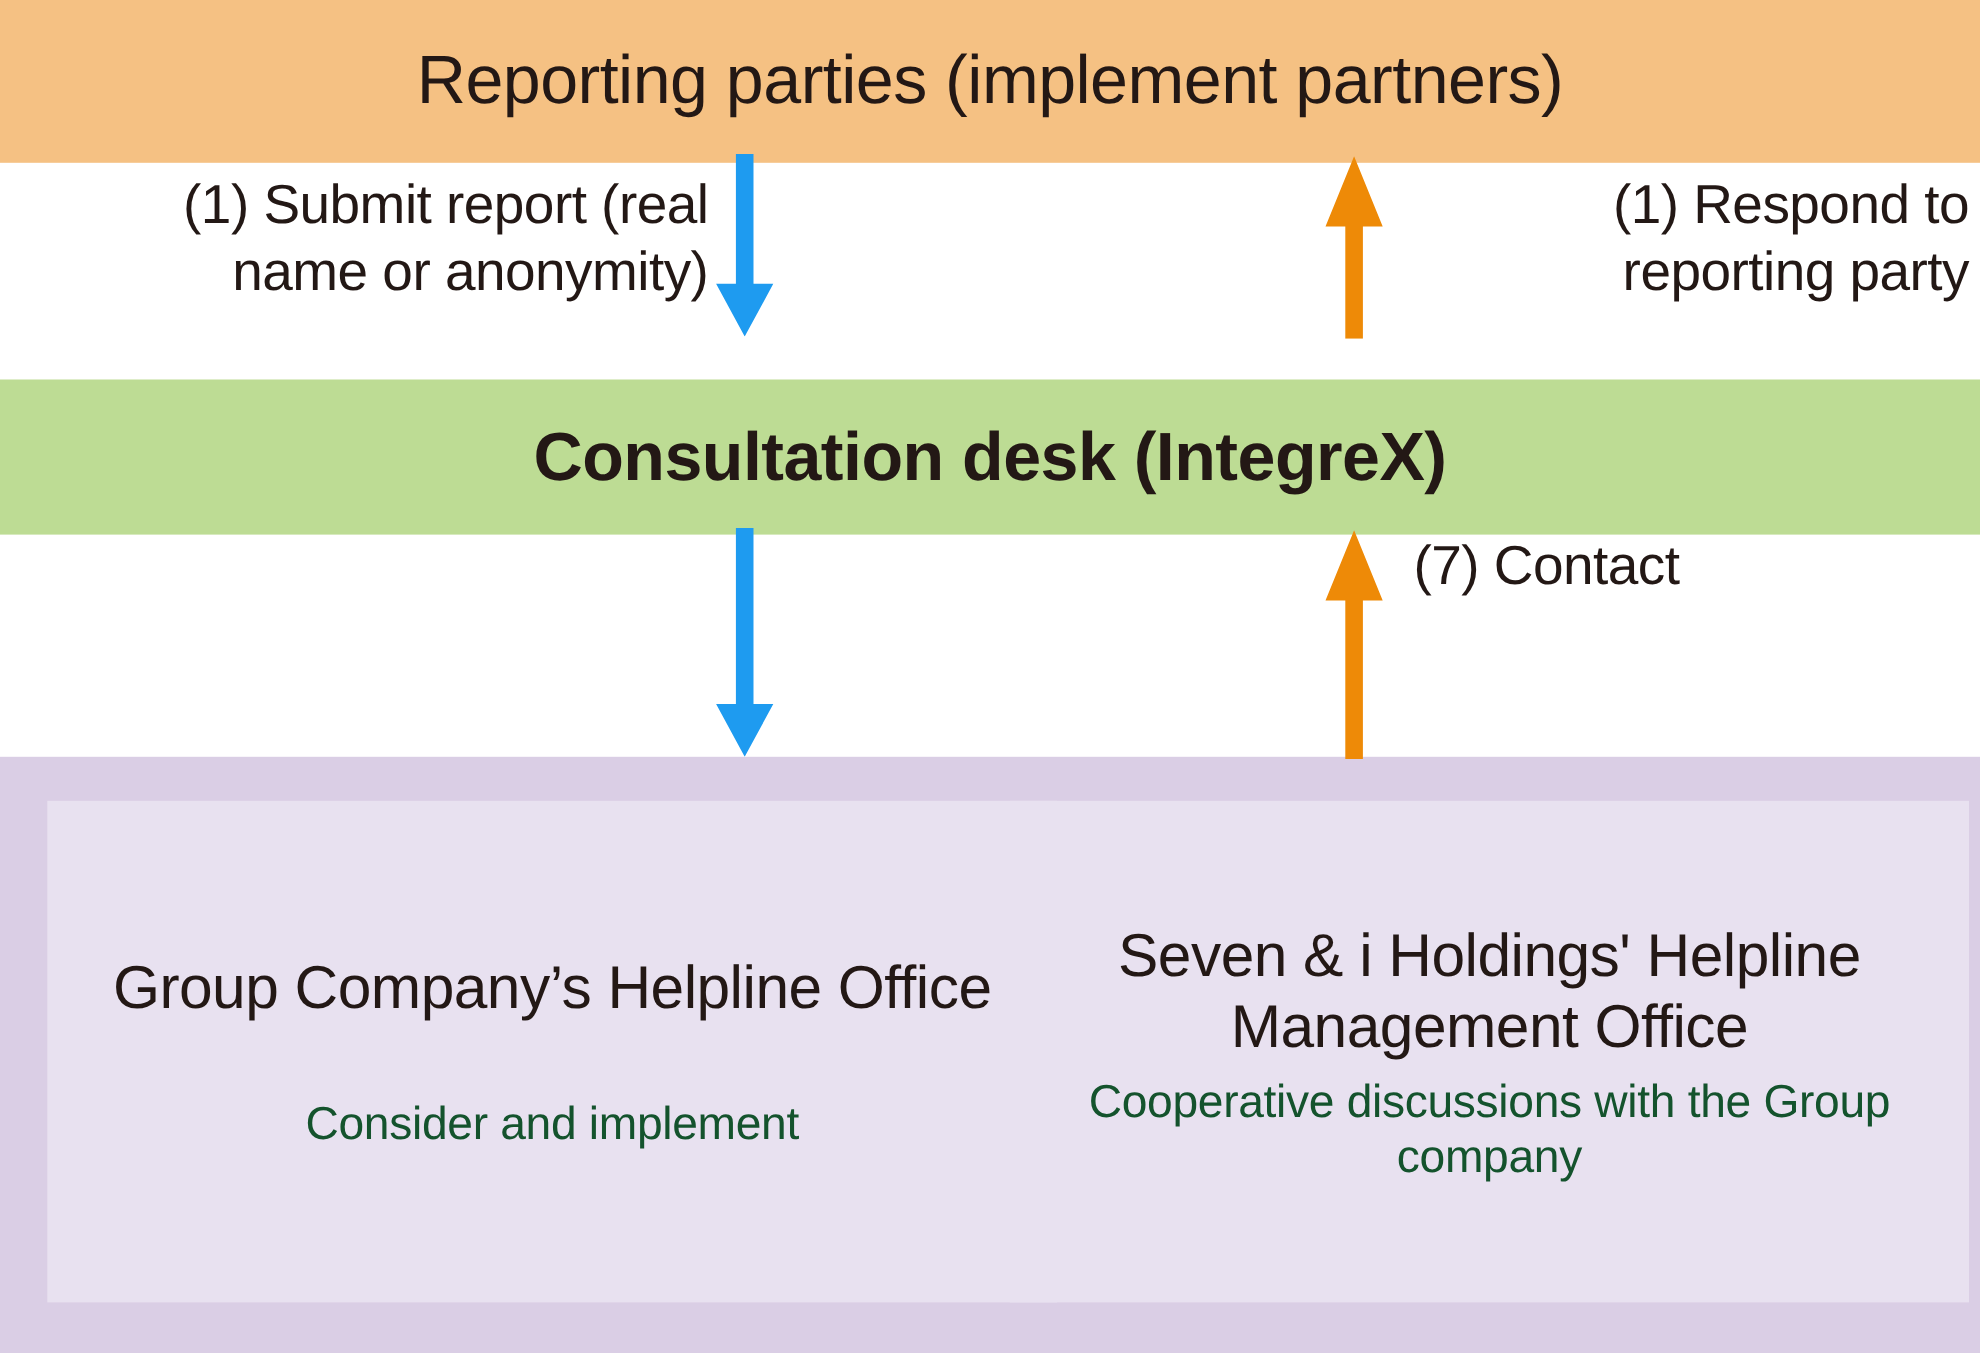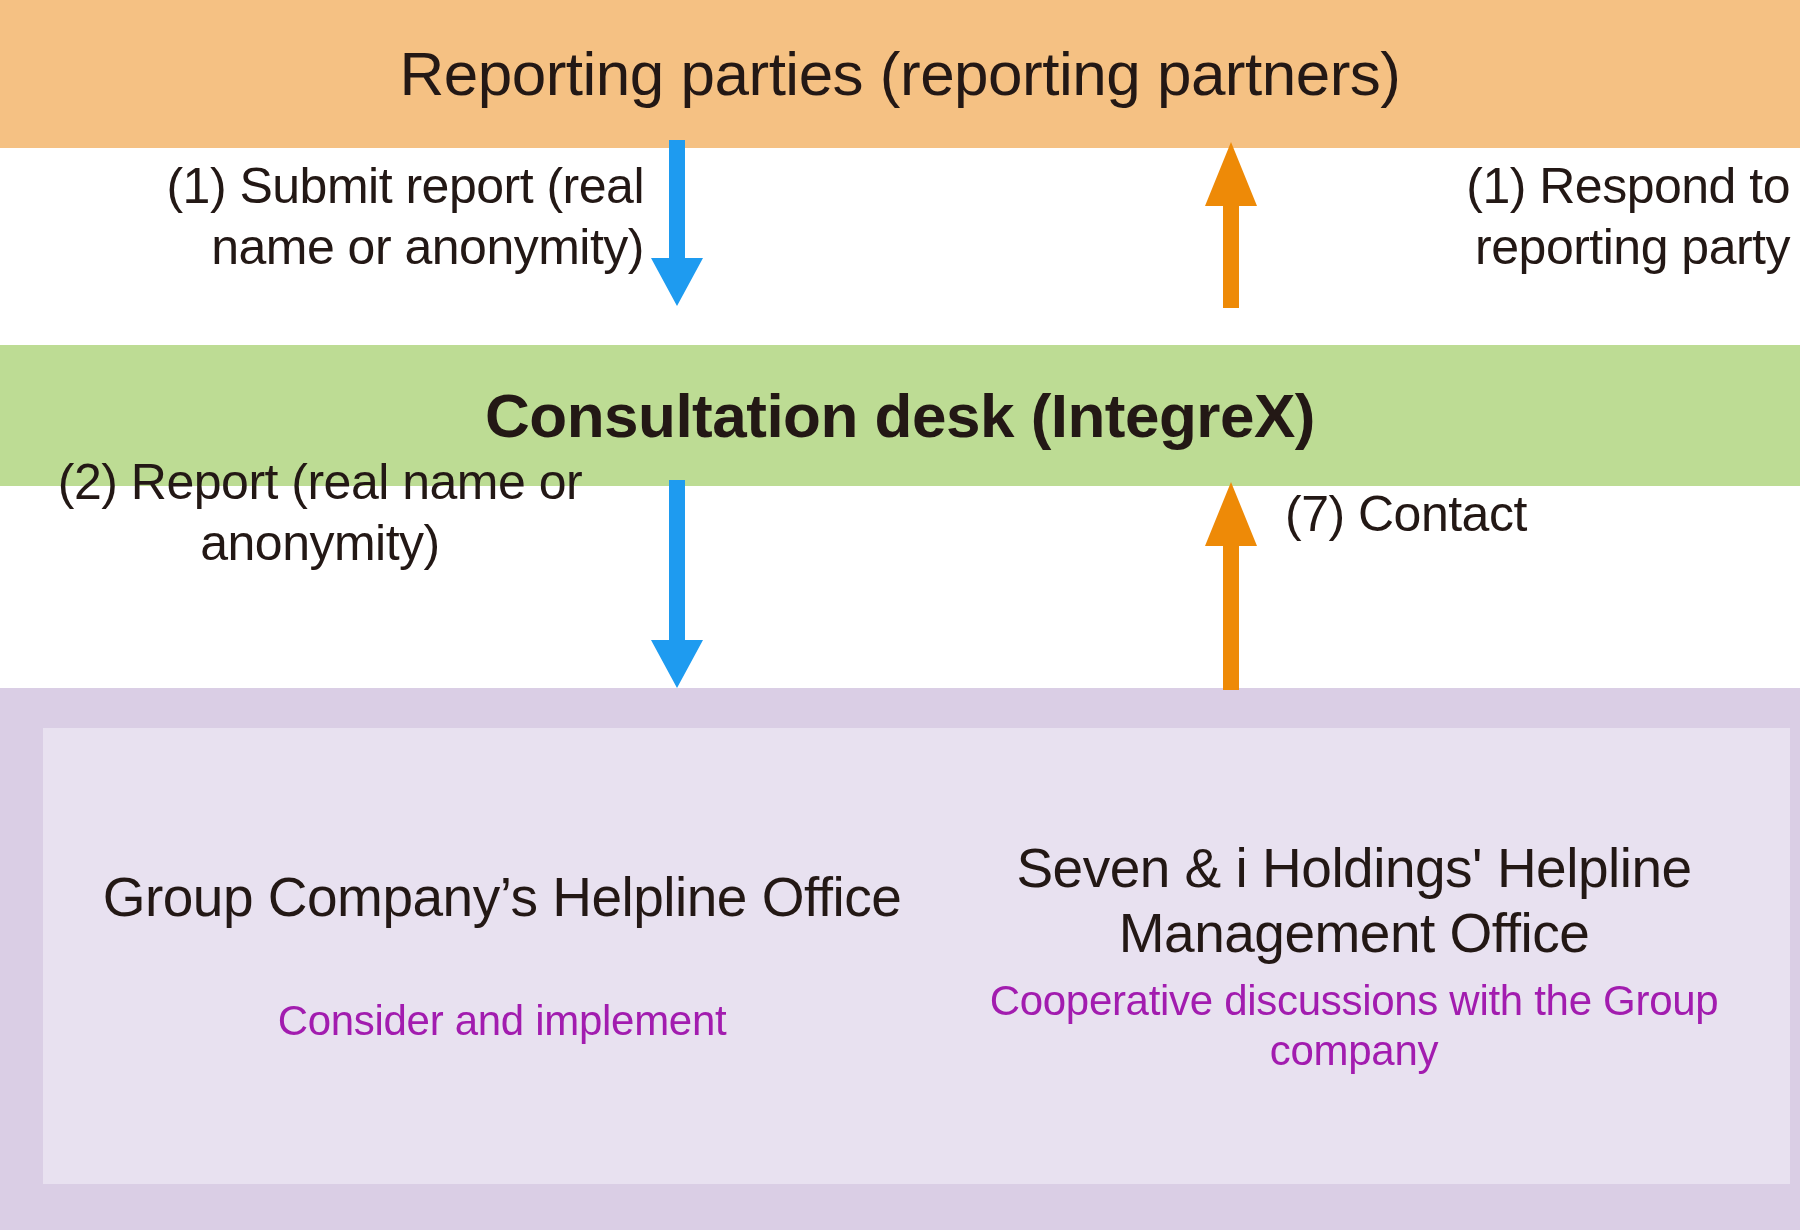--- a/index.html
+++ b/index.html
@@ -83,21 +83,21 @@
     width: 872px;
   }
   .office-title {
     font-size: 55px;
     color: #231815;
     line-height: 1.18;
     letter-spacing: -0.5px;
   }
   .office-sub {
     font-size: 42px;
-    color: #a21caf;
+    color: #14532d;
     line-height: 1.2;
     letter-spacing: -0.3px;
   }
   #office-card-group .office-sub { margin-top: 66px; }
   #office-card-sevenandi .office-sub { margin-top: 10px; }
 
   
   .step-caption {
     position: absolute;
     font-size: 50px;
@@ -139,21 +139,21 @@
   #arrow-report   { left: 645px; top: 480px; }
   #arrow-respond  { left: 1199px; top: 142px; }
   #arrow-contact  { left: 1199px; top: 482px; }
 </style>
 </head>
 <body>
 
 <div id="diagram">
 
   <div class="band" id="band-reporting">
-    <div class="band-title">Reporting parties (reporting partners)</div>
+    <div class="band-title">Reporting parties (implement partners)</div>
   </div>
 
   <div class="band" id="band-consultation">
     <div class="band-title">Consultation desk (IntegreX)</div>
   </div>
 
   <div class="band" id="band-offices"></div>
 
   <div id="offices-row">
     <div class="office-card" id="office-card-group">
@@ -167,22 +167,20 @@
 Helpline Management
 Office</div>
       <div class="office-sub">Cooperative discussions
 with the Group company</div>
     </div>
   </div>
 
   <div class="step-caption" id="caption-submit">(1) Submit report (real
 name or anonymity)</div>
 
-  <div class="step-caption" id="caption-report">(2) Report (real name or
-anonymity)</div>
 
   <div class="step-caption" id="caption-contact">(7) Contact</div>
 
   <div class="step-caption" id="caption-respond">(1) Respond to
 reporting party</div>
 
   <svg class="arrow-svg" id="arrow-submit" width="64" height="166" viewBox="0 0 64 166">
     <polygon points="24,0 40,0 40,118 58,118 32,166 6,118 24,118" fill="#1e9bf0"></polygon>
   </svg>
 

